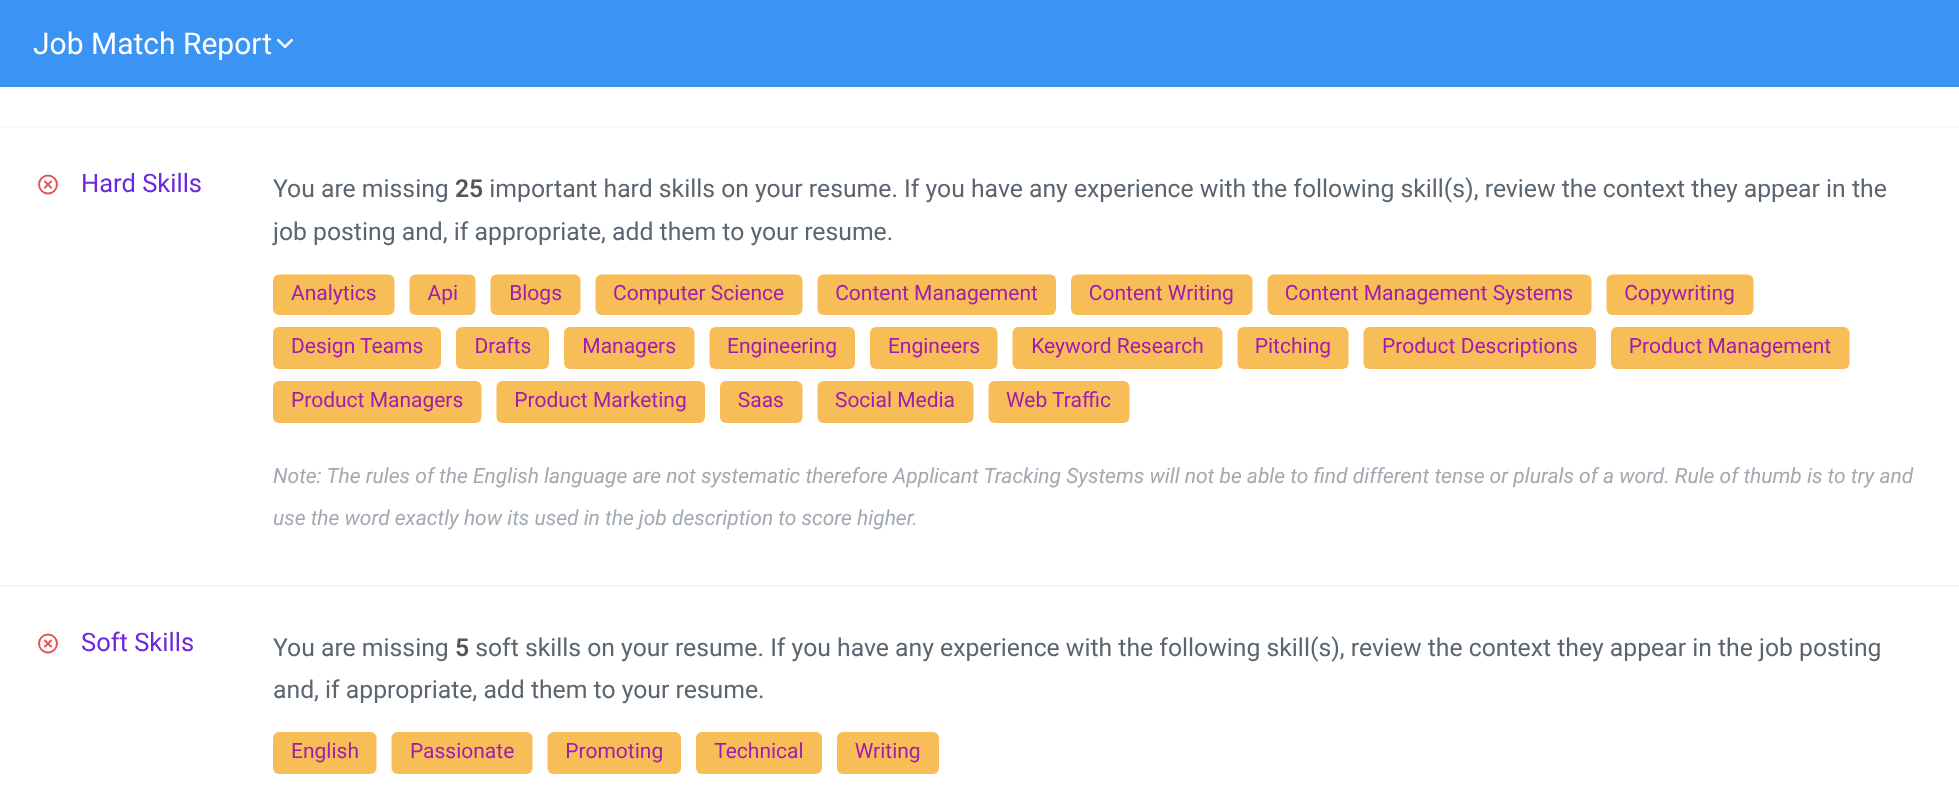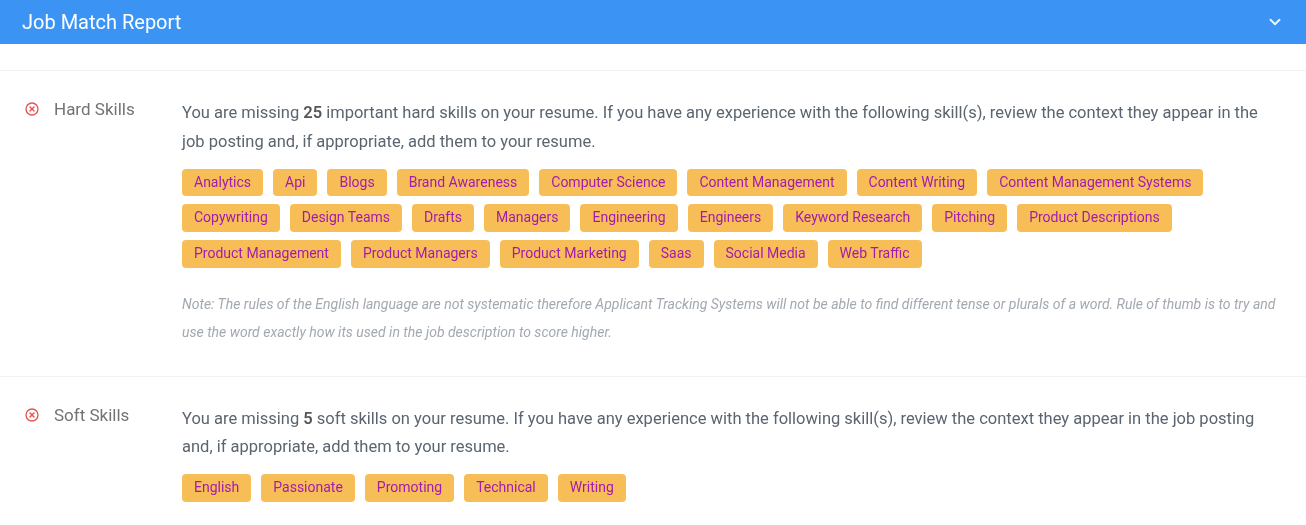--- a/index.html
+++ b/index.html
@@ -7,24 +7,23 @@
     margin: 0;
     padding: 0;
     width: 1306px;
     font-family: -apple-system, BlinkMacSystemFont, "Segoe UI", Roboto, "Helvetica Neue", Arial, sans-serif;
     background: #fff;
     color: #333;
   }
 
   .header-bar {
     background: #3b94f4;
-    height: 44px;
+    height: 58px;
     display: flex;
     align-items: center;
-    justify-content: space-between;
     padding: 0 22px;
   }
   .header-title {
     color: #fff;
     font-size: 20px;
     font-weight: 400;
   }
   .chevron {
     color: #fff;
     opacity: 0.9;
@@ -40,21 +39,21 @@
   .section-icon {
     flex: 0 0 30px;
     padding-top: 2px;
     color: #e55353;
   }
   .section-icon svg { width: 16px; height: 16px; display: block; }
 
   .section-label {
     flex: 0 0 128px;
     font-size: 17px;
-    color: #737373;
+    color: #6d28d9;
     font-weight: 400;
   }
   .section-body {
     flex: 1;
   }
   .summary {
     font-size: 16.5px;
     color: #5a6570;
     line-height: 1.75;
     margin: 0 0 12px 0;
@@ -106,21 +105,20 @@
           <line x1="15" y1="9" x2="9" y2="15"></line>
         </svg>
       </div>
       <div class="section-label">Hard Skills</div>
       <div class="section-body">
         <p class="summary"><span>You are missing </span><b>25</b><span> important hard skills on your resume. </span><span>If you have any experience with the following skill(s), review the context they appear in the job posting and, if appropriate, add them to your resume.</span></p>
         <div class="tags">
           <span class="tag">Analytics</span>
           <span class="tag">Api</span>
           <span class="tag">Blogs</span>
-          <span class="tag">Brand Awareness</span>
           <span class="tag">Computer Science</span>
           <span class="tag">Content Management</span>
           <span class="tag">Content Writing</span>
           <span class="tag">Content Management Systems</span>
           <span class="tag">Copywriting</span>
           <span class="tag">Design Teams</span>
           <span class="tag">Drafts</span>
           <span class="tag">Managers</span>
           <span class="tag">Engineering</span>
           <span class="tag">Engineers</span>

